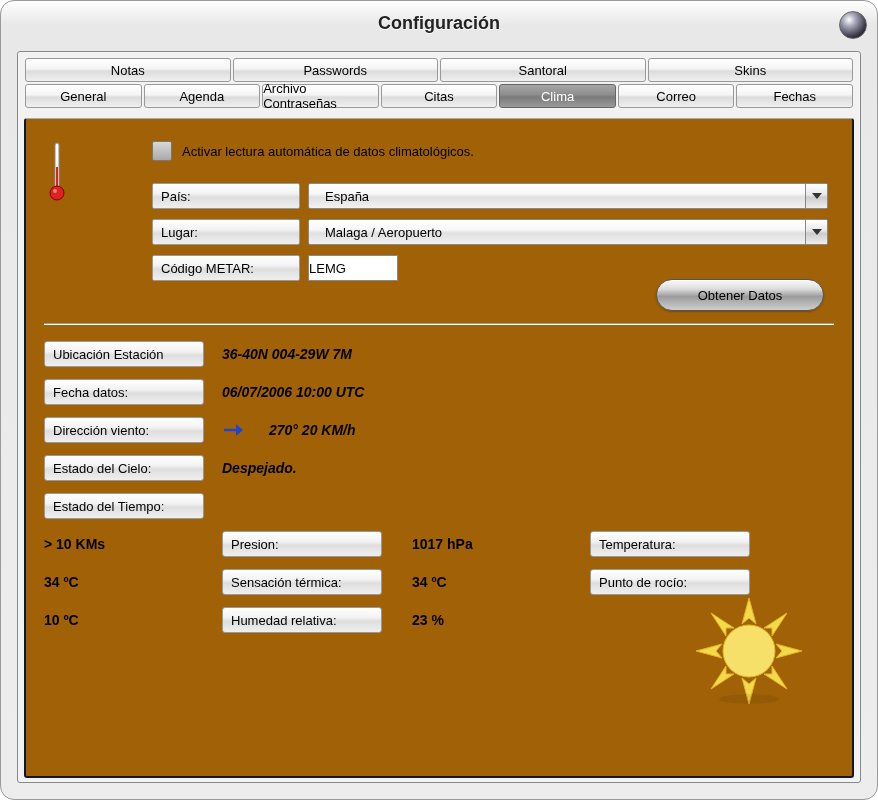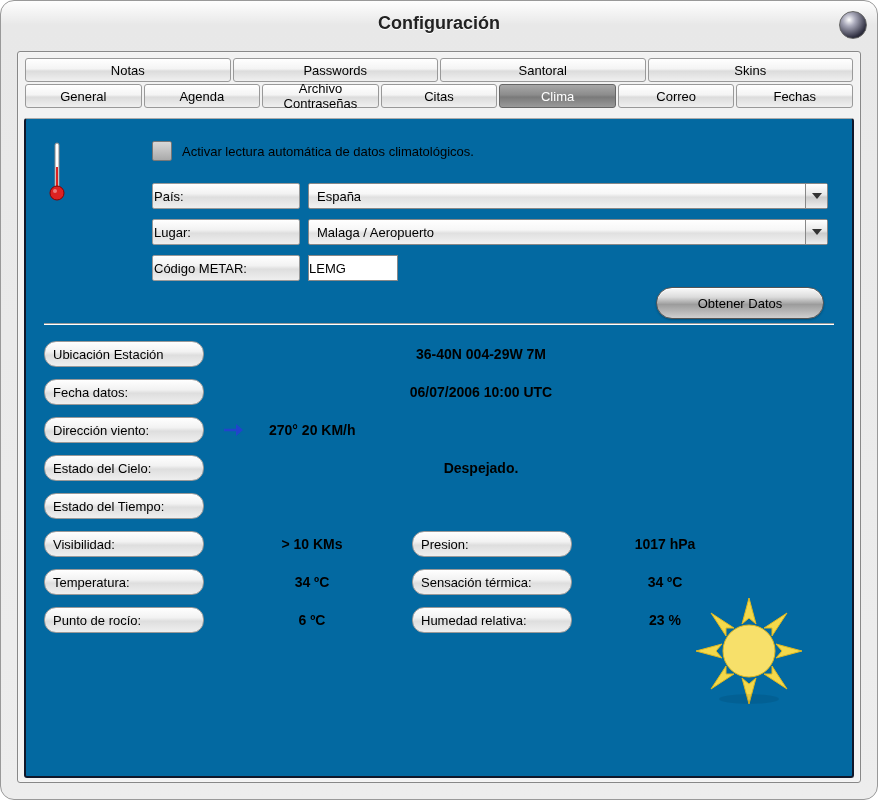--- a/index.html
+++ b/index.html
@@ -13,21 +13,20 @@
     height: 800px;
   }
   .window {
     width: 878px;
     height: 800px;
     background: linear-gradient(to bottom, #fefefe 0%, #e8e8e8 3%, #ededed 100%);
     border: 1px solid #999;
     border-radius: 14px;
     position: relative;
     overflow: hidden;
-    text-align: center;
   }
   .titlebar {
     height: 44px;
     display: flex;
     align-items: center;
     justify-content: center;
     position: relative;
   }
   .title {
     font-size: 18px;
@@ -78,21 +77,21 @@
   .tab-row.top { margin-bottom: 0; }
   .tab-row.bottom { margin-top: 2px; }
   .tab-row.bottom .tab { font-size: 13px; }
 
   .panel {
     margin-top: 10px;
     height: 660px;
     border: 2px solid #0f172a;
     border-top: 1px solid #aaa;
     border-radius: 3px;
-    background: #0369a1;
+    background: #a16207;
     padding: 18px 18px;
     position: relative;
   }
 
   .thermo {
     position: absolute;
     left: 22px;
     top: 22px;
     width: 18px;
     height: 62px;
@@ -124,36 +123,36 @@
     align-items: center;
     gap: 8px;
     margin-bottom: 10px;
   }
   .label-box {
     width: 148px;
     height: 26px;
     background: linear-gradient(to bottom,#fff 0%,#f2f2f2 40%,#dedede 55%,#efefef 100%);
     border: 1px solid #999;
     border-radius: 2px;
-    padding: 0 1px;
+    padding: 0 8px;
     display:flex;
     align-items:center;
     color:#000;
     font-size:13px;
   }
   .select {
     width: 520px;
     height: 26px;
     border: 1px solid #888;
     border-radius: 2px;
     background: linear-gradient(to bottom,#fff 0%,#f7f7f7 40%,#e0e0e0 55%,#f2f2f2 100%);
     display:flex;
     align-items:center;
     position:relative;
-    padding: 0 28px 0 8px;
+    padding: 0 28px 0 16px;
     color:#000;
   }
   .select .dd-btn {
     position:absolute;
     right:0; top:0;
     width:22px; height:100%;
     border-left:1px solid #888;
     background: linear-gradient(to bottom,#fff 0%,#e8e8e8 45%,#ccc 55%,#eee 100%);
     display:flex; align-items:center; justify-content:center;
   }
@@ -162,21 +161,21 @@
     height: 26px;
     border: 1px solid #888;
     background:#fff;
     padding: 0 0;
     display:flex;
     align-items:center;
   }
   .get-btn {
     position: absolute;
     right: 28px;
-    top: 168px;
+    top: 160px;
     width: 168px;
     height: 32px;
     border-radius: 16px;
     border: 1px solid #555;
     background: linear-gradient(to bottom,#fafafa 0%,#dcdcdc 30%,#9c9c9c 55%,#cfcfcf 100%);
     display:flex; align-items:center; justify-content:center;
     font-size:13px;
     box-shadow: 0 1px 2px rgba(0,0,0,.25), inset 0 1px 0 #fff;
     color:#000;
   }
@@ -191,28 +190,28 @@
     display: grid;
     grid-template-columns: 168px 180px 168px 150px;
     column-gap: 10px;
     row-gap: 12px;
     align-items: center;
   }
   .data-label {
     height: 26px;
     background: linear-gradient(to bottom,#fff 0%,#f2f2f2 40%,#dedede 55%,#efefef 100%);
     border:1px solid #999;
-    border-radius:12px;
+    border-radius:3px;
     padding:0 8px;
     display:flex; align-items:center;
     font-size:13px;
     width: 160px;
   }
   .data-value { font-weight:bold; font-size:14px; color:#000; }
-  .full { grid-column: 2 / span 3; }
+  .full { grid-column: 2 / span 3; font-style: italic; }
 
   .sun {
     position:absolute;
     right: 48px;
     bottom: 70px;
     width: 110px;
     height: 110px;
   }
 
   .wind-val { display:flex; align-items:center; gap:25px; }
@@ -313,32 +312,31 @@
           </svg>
           <span>270°  20 KM/h</span>
         </div>
 
         <div class="data-label">Estado del Cielo:</div>
         <div class="data-value full">Despejado.</div>
 
         <div class="data-label">Estado del Tiempo:</div>
         <div class="data-value full"></div>
 
-        <div class="data-label">Visibilidad:</div>
         <div class="data-value">&gt; 10 KMs</div>
         <div class="data-label">Presion:</div>
         <div class="data-value">1017 hPa</div>
 
         <div class="data-label">Temperatura:</div>
         <div class="data-value">34 ºC</div>
         <div class="data-label">Sensación térmica:</div>
         <div class="data-value">34 ºC</div>
 
         <div class="data-label">Punto de rocío:</div>
-        <div class="data-value">6 ºC</div>
+        <div class="data-value">10 ºC</div>
         <div class="data-label">Humedad relativa:</div>
         <div class="data-value">23 %</div>
 
       </div>
 
       <svg class="sun" viewBox="0 0 110 110">
         <g fill="#f4d94b" stroke="#e0b820" stroke-width="1">
           <polygon points="55,2 62,28 55,22 48,28"></polygon>
           <polygon points="55,108 62,82 55,88 48,82"></polygon>
           <polygon points="2,55 28,48 22,55 28,62"></polygon>

